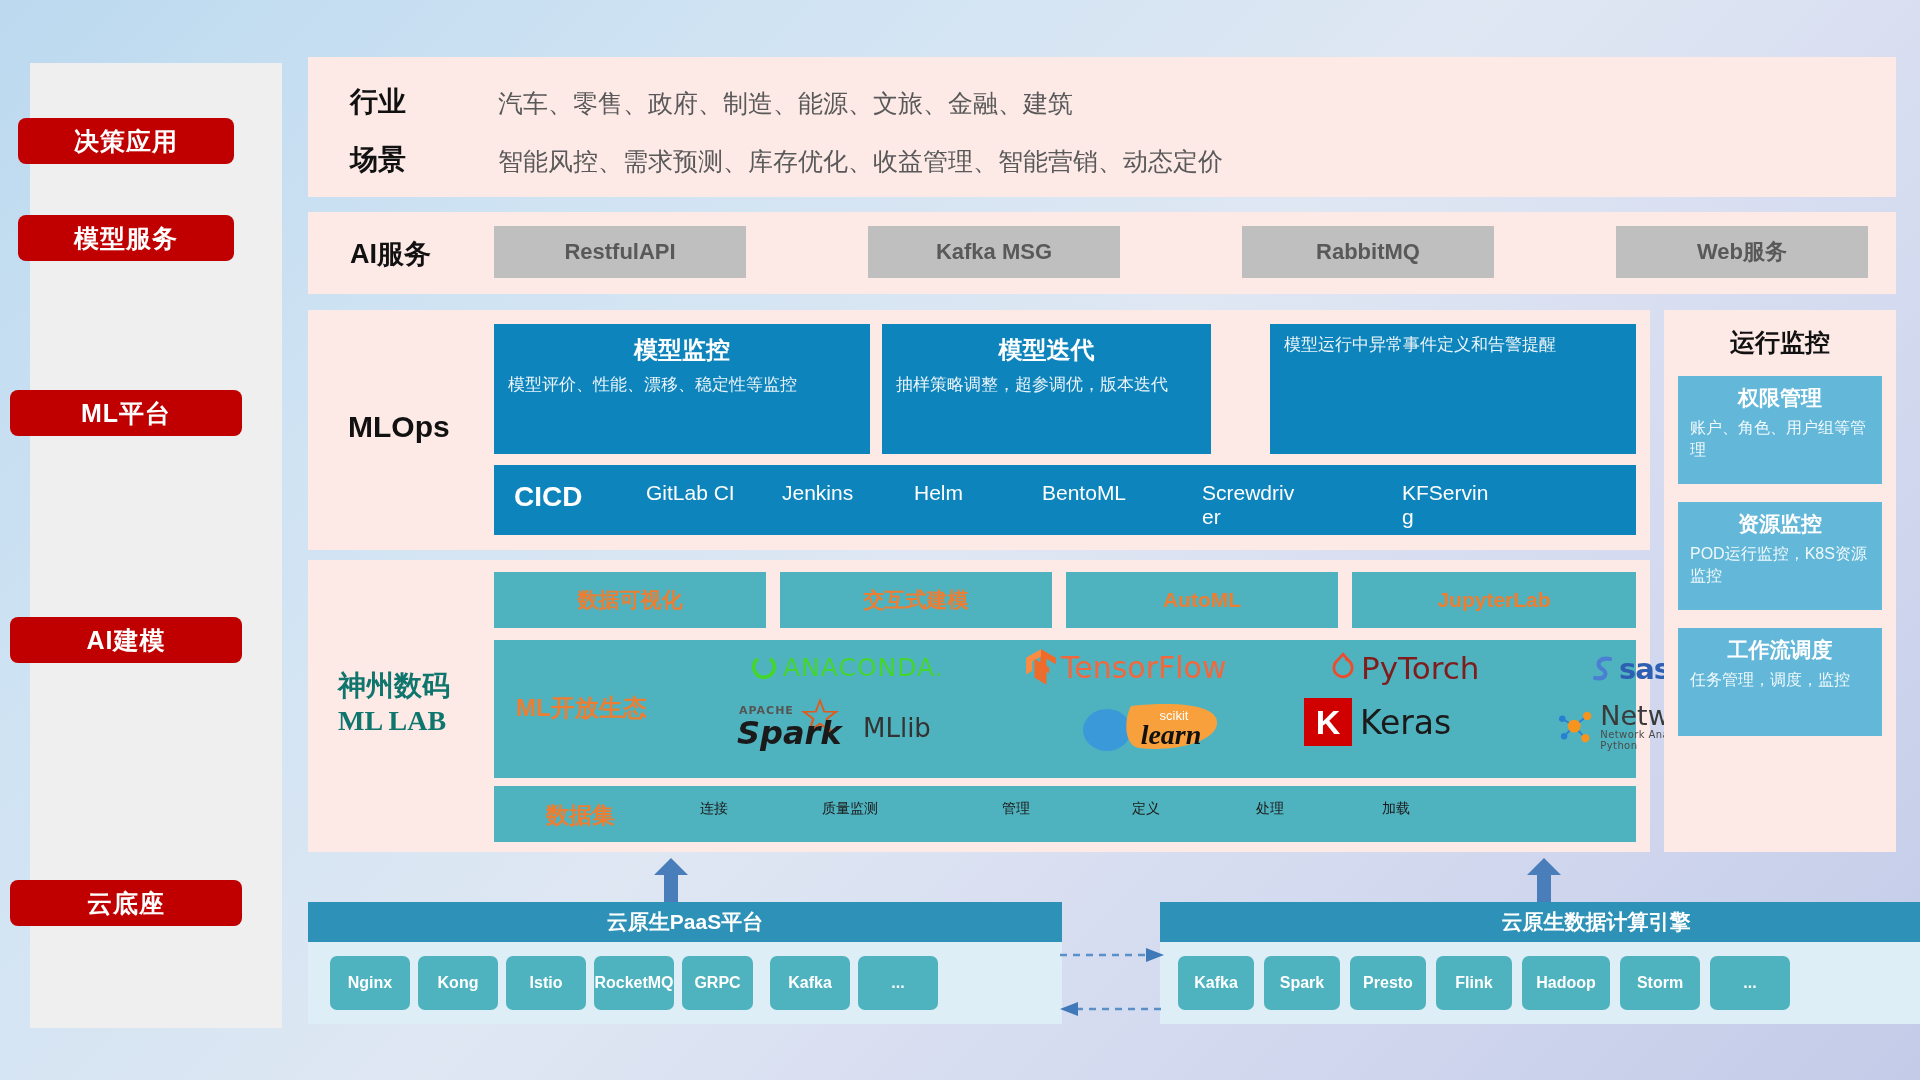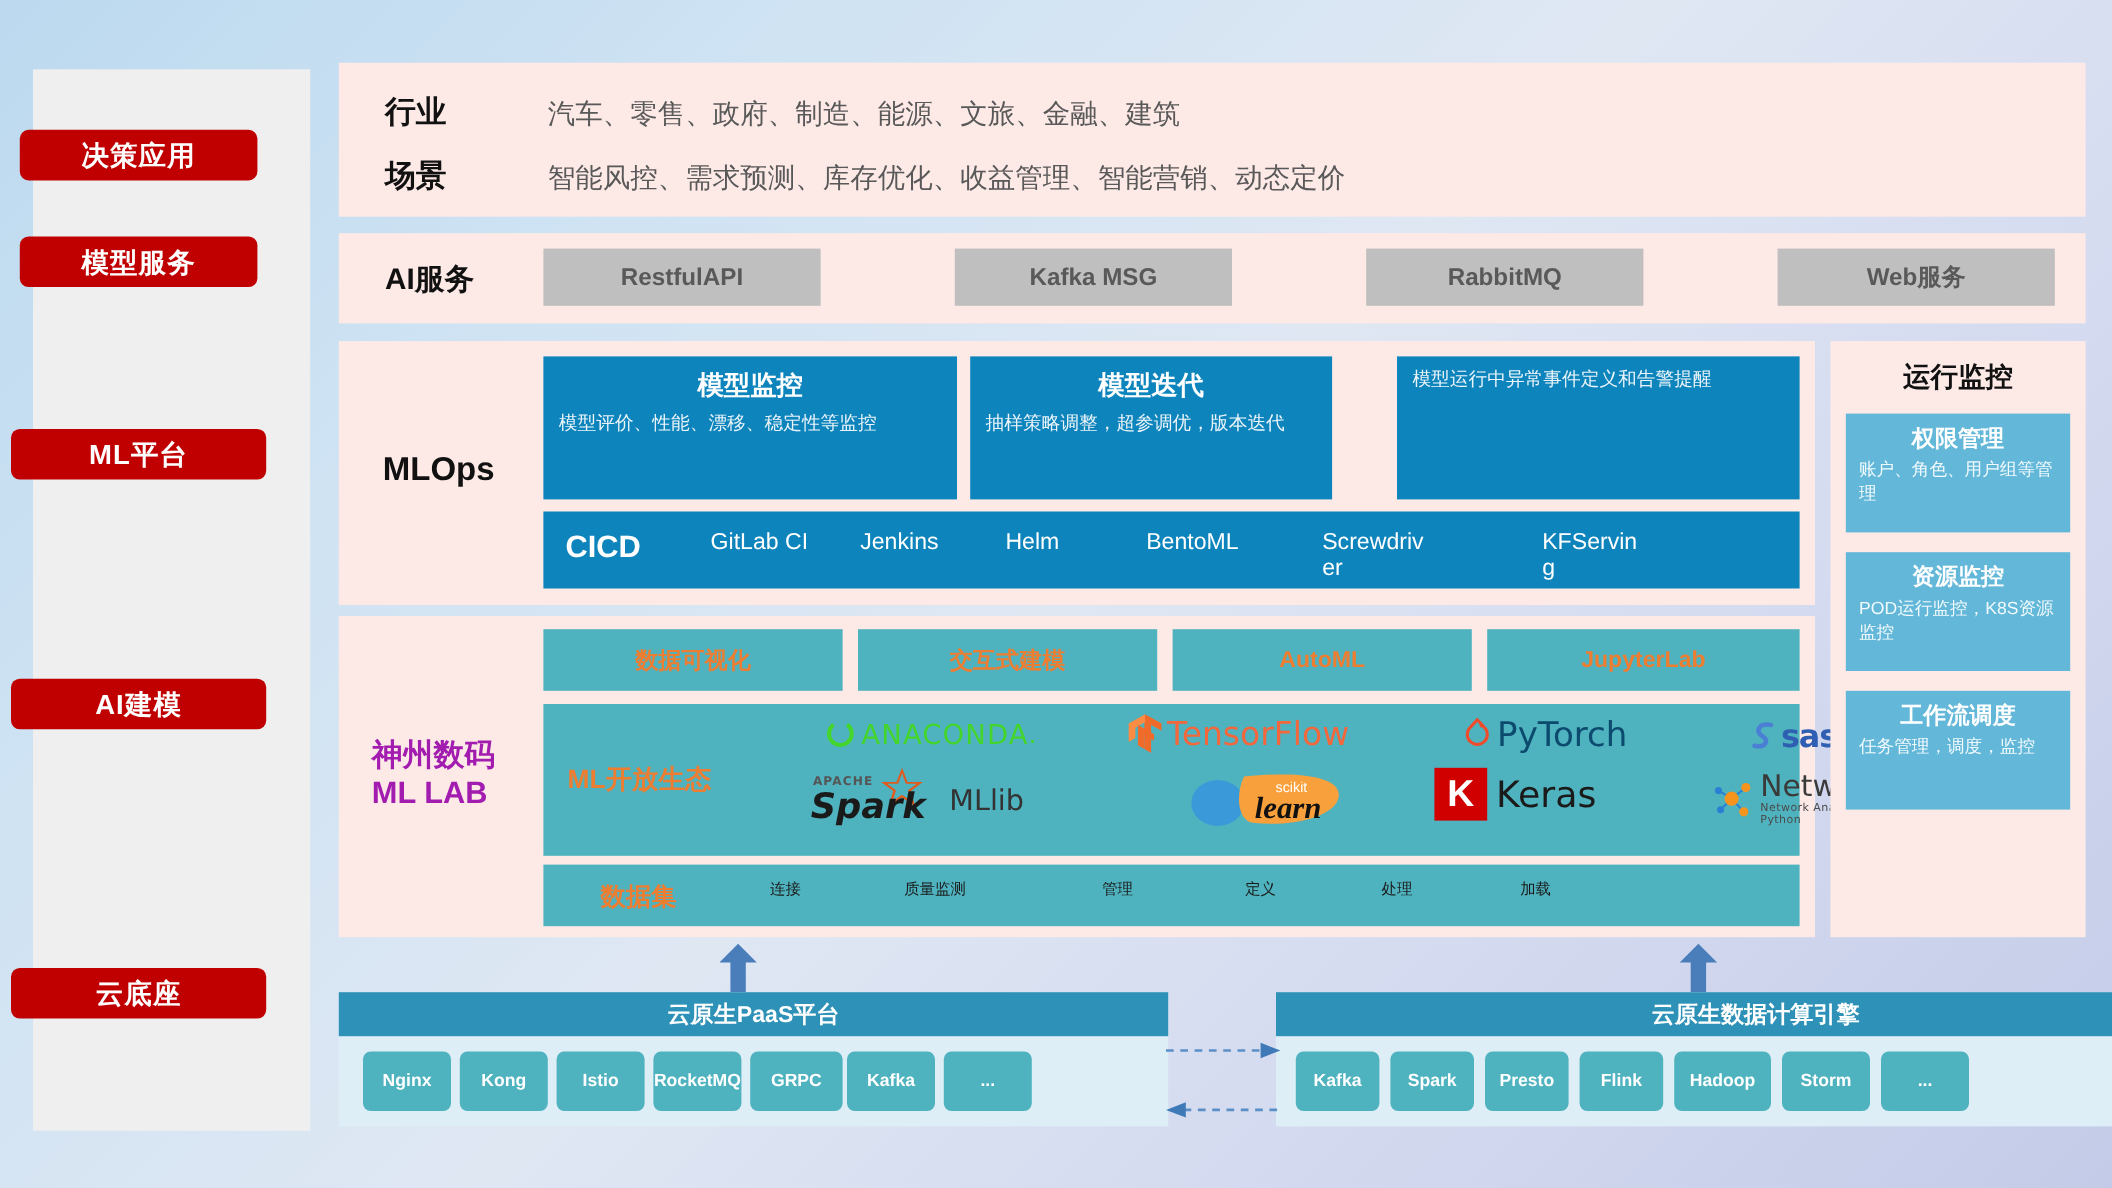--- a/index.html
+++ b/index.html
@@ -60,21 +60,21 @@
     background: #0d84bc; color: #fff;
   }
   #cicd-bar .cicd-title { position: absolute; left: 20px; top: 16px; font-size: 28px; font-weight: bold; }
   .cicd-item {
     position: absolute; top: 16px; font-size: 21px; color: #fff;
     line-height: 1.15; width: 96px; word-wrap: break-word;
   }
 
   
   #band-model { left: 308px; top: 560px; width: 1342px; height: 292px; }
-  #band-model .lbl { position: absolute; left: 30px; top: 108px; font-size: 28px; font-weight: bold; color: #a21caf; line-height: 1.25; }
+  #band-model .lbl { position: absolute; left: 30px; top: 108px; font-size: 28px; font-weight: bold; color: #0f766e; line-height: 1.25; font-family: Liberation Serif, serif; }
   .tool-chip {
     position: absolute; top: 12px; height: 56px;
     background: #4fb3bf; color: #ed7d31;
     font-size: 21px; font-weight: bold;
     display: flex; align-items: center; justify-content: center;
   }
   #eco-box {
     position: absolute; left: 186px; top: 80px; width: 1142px; height: 138px;
     background: #4fb3bf;
   }
@@ -213,21 +213,21 @@
         <polygon points="12,1 1,7.2 1,19.5 5.5,16.8 5.5,10 12,6.2" fill="#fb8c43"></polygon>
         <polygon points="11.5,10.5 18,14.3 18,18.8 11.5,15 11.5,24.3 7.2,21.8 7.2,8" fill="#f06a29"></polygon>
       </svg>
       <span class="logo-txt" style="font-size:30px;color:#f4673c;margin-left:3px">TensorFlow</span>
     </div>
     <div class="logo" style="left:835px;top:10px">
       <svg width="28" height="32" viewBox="0 0 24 28">
         <path d="M12 2 L17 7.5 A8 8 0 1 1 7 7.5 Z" fill="none" stroke="#ee4c2c" stroke-width="2.4"></path>
         <circle cx="15.4" cy="6.6" r="1.6" fill="#ee4c2c"></circle>
       </svg>
-      <span class="logo-txt" style="font-size:31px;color:#0c4a6e;margin-left:4px">PyTorch</span>
+      <span class="logo-txt" style="font-size:31px;color:#7f1d1d;margin-left:4px">PyTorch</span>
     </div>
     <div class="logo" style="left:1095px;top:12px">
       <svg width="32" height="30" viewBox="0 0 32 30">
         <path d="M21 5 C10 3 6 11 13 15 C20 19 16 26 6 24" fill="none" stroke="#4a7fd4" stroke-width="4.2" stroke-linecap="round"></path>
       </svg>
       <span class="logo-txt" style="font-size:29px;color:#2f5fb3;font-weight:bold;letter-spacing:-1px;margin-left:-2px">sas</span>
     </div>
 
     <div class="logo" style="left:243px;top:62px">
       <span style="position:relative;display:inline-block;width:116px;height:52px">
@@ -308,21 +308,21 @@
       <polygon points="17,0 34,17 24,17 24,44 10,44 10,17 0,17" fill="#4a7ebb"></polygon>
     </svg>
 </div>
 
 <div class="cloud-group" style="left:308px;top:902px;width:754px;height:122px">
   <div class="cloud-head">云原生PaaS平台</div>
   <div class="cloud-chip" style="left:22px;top:54px;width:80px">Nginx</div>
   <div class="cloud-chip" style="left:110px;top:54px;width:80px">Kong</div>
   <div class="cloud-chip" style="left:198px;top:54px;width:80px">Istio</div>
   <div class="cloud-chip" style="left:286px;top:54px;width:80px">RocketMQ</div>
-  <div class="cloud-chip" style="left:374px;top:54px;width:84px">GRPC</div>
+  <div class="cloud-chip" style="left:374px;top:54px;width:71px">GRPC</div>
   <div class="cloud-chip" style="left:462px;top:54px;width:80px">Kafka</div>
   <div class="cloud-chip" style="left:550px;top:54px;width:80px">...</div>
 </div>
 
 <div class="cloud-group" style="left:1160px;top:902px;width:872px;height:122px">
   <div class="cloud-head">云原生数据计算引擎</div>
   <div class="cloud-chip" style="left:18px;top:54px;width:76px">Kafka</div>
   <div class="cloud-chip" style="left:104px;top:54px;width:76px">Spark</div>
   <div class="cloud-chip" style="left:190px;top:54px;width:76px">Presto</div>
   <div class="cloud-chip" style="left:276px;top:54px;width:76px">Flink</div>

